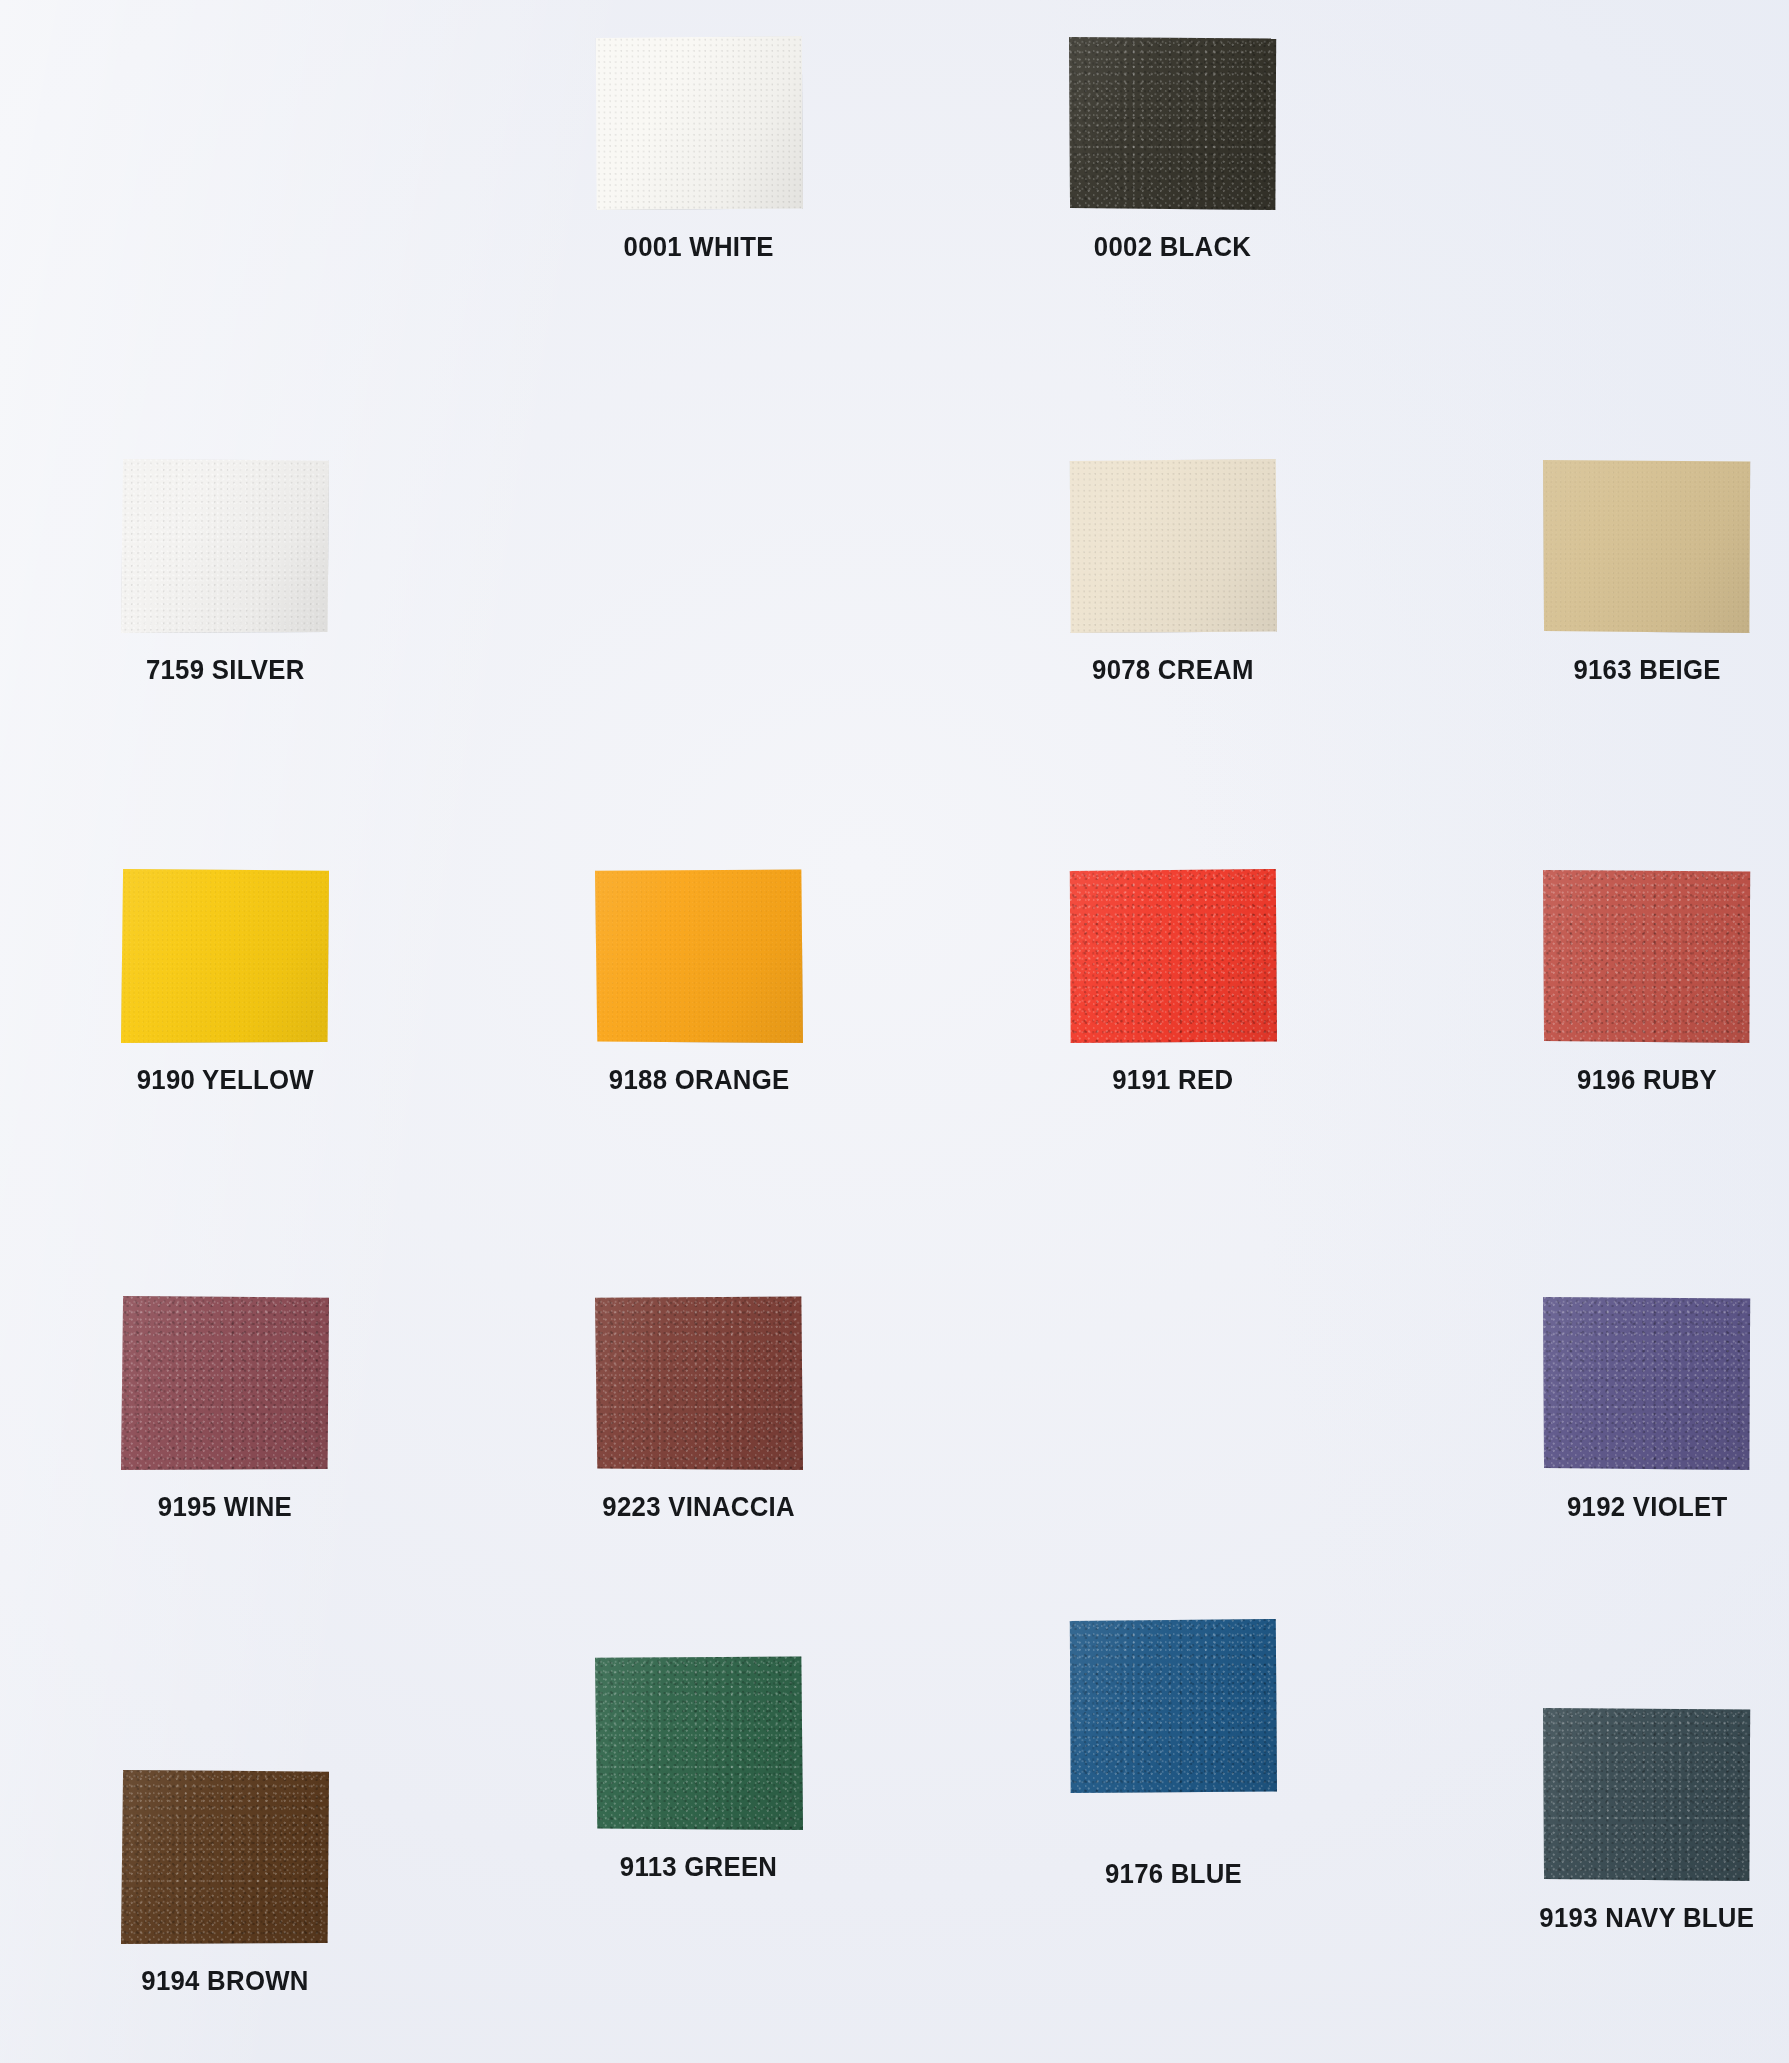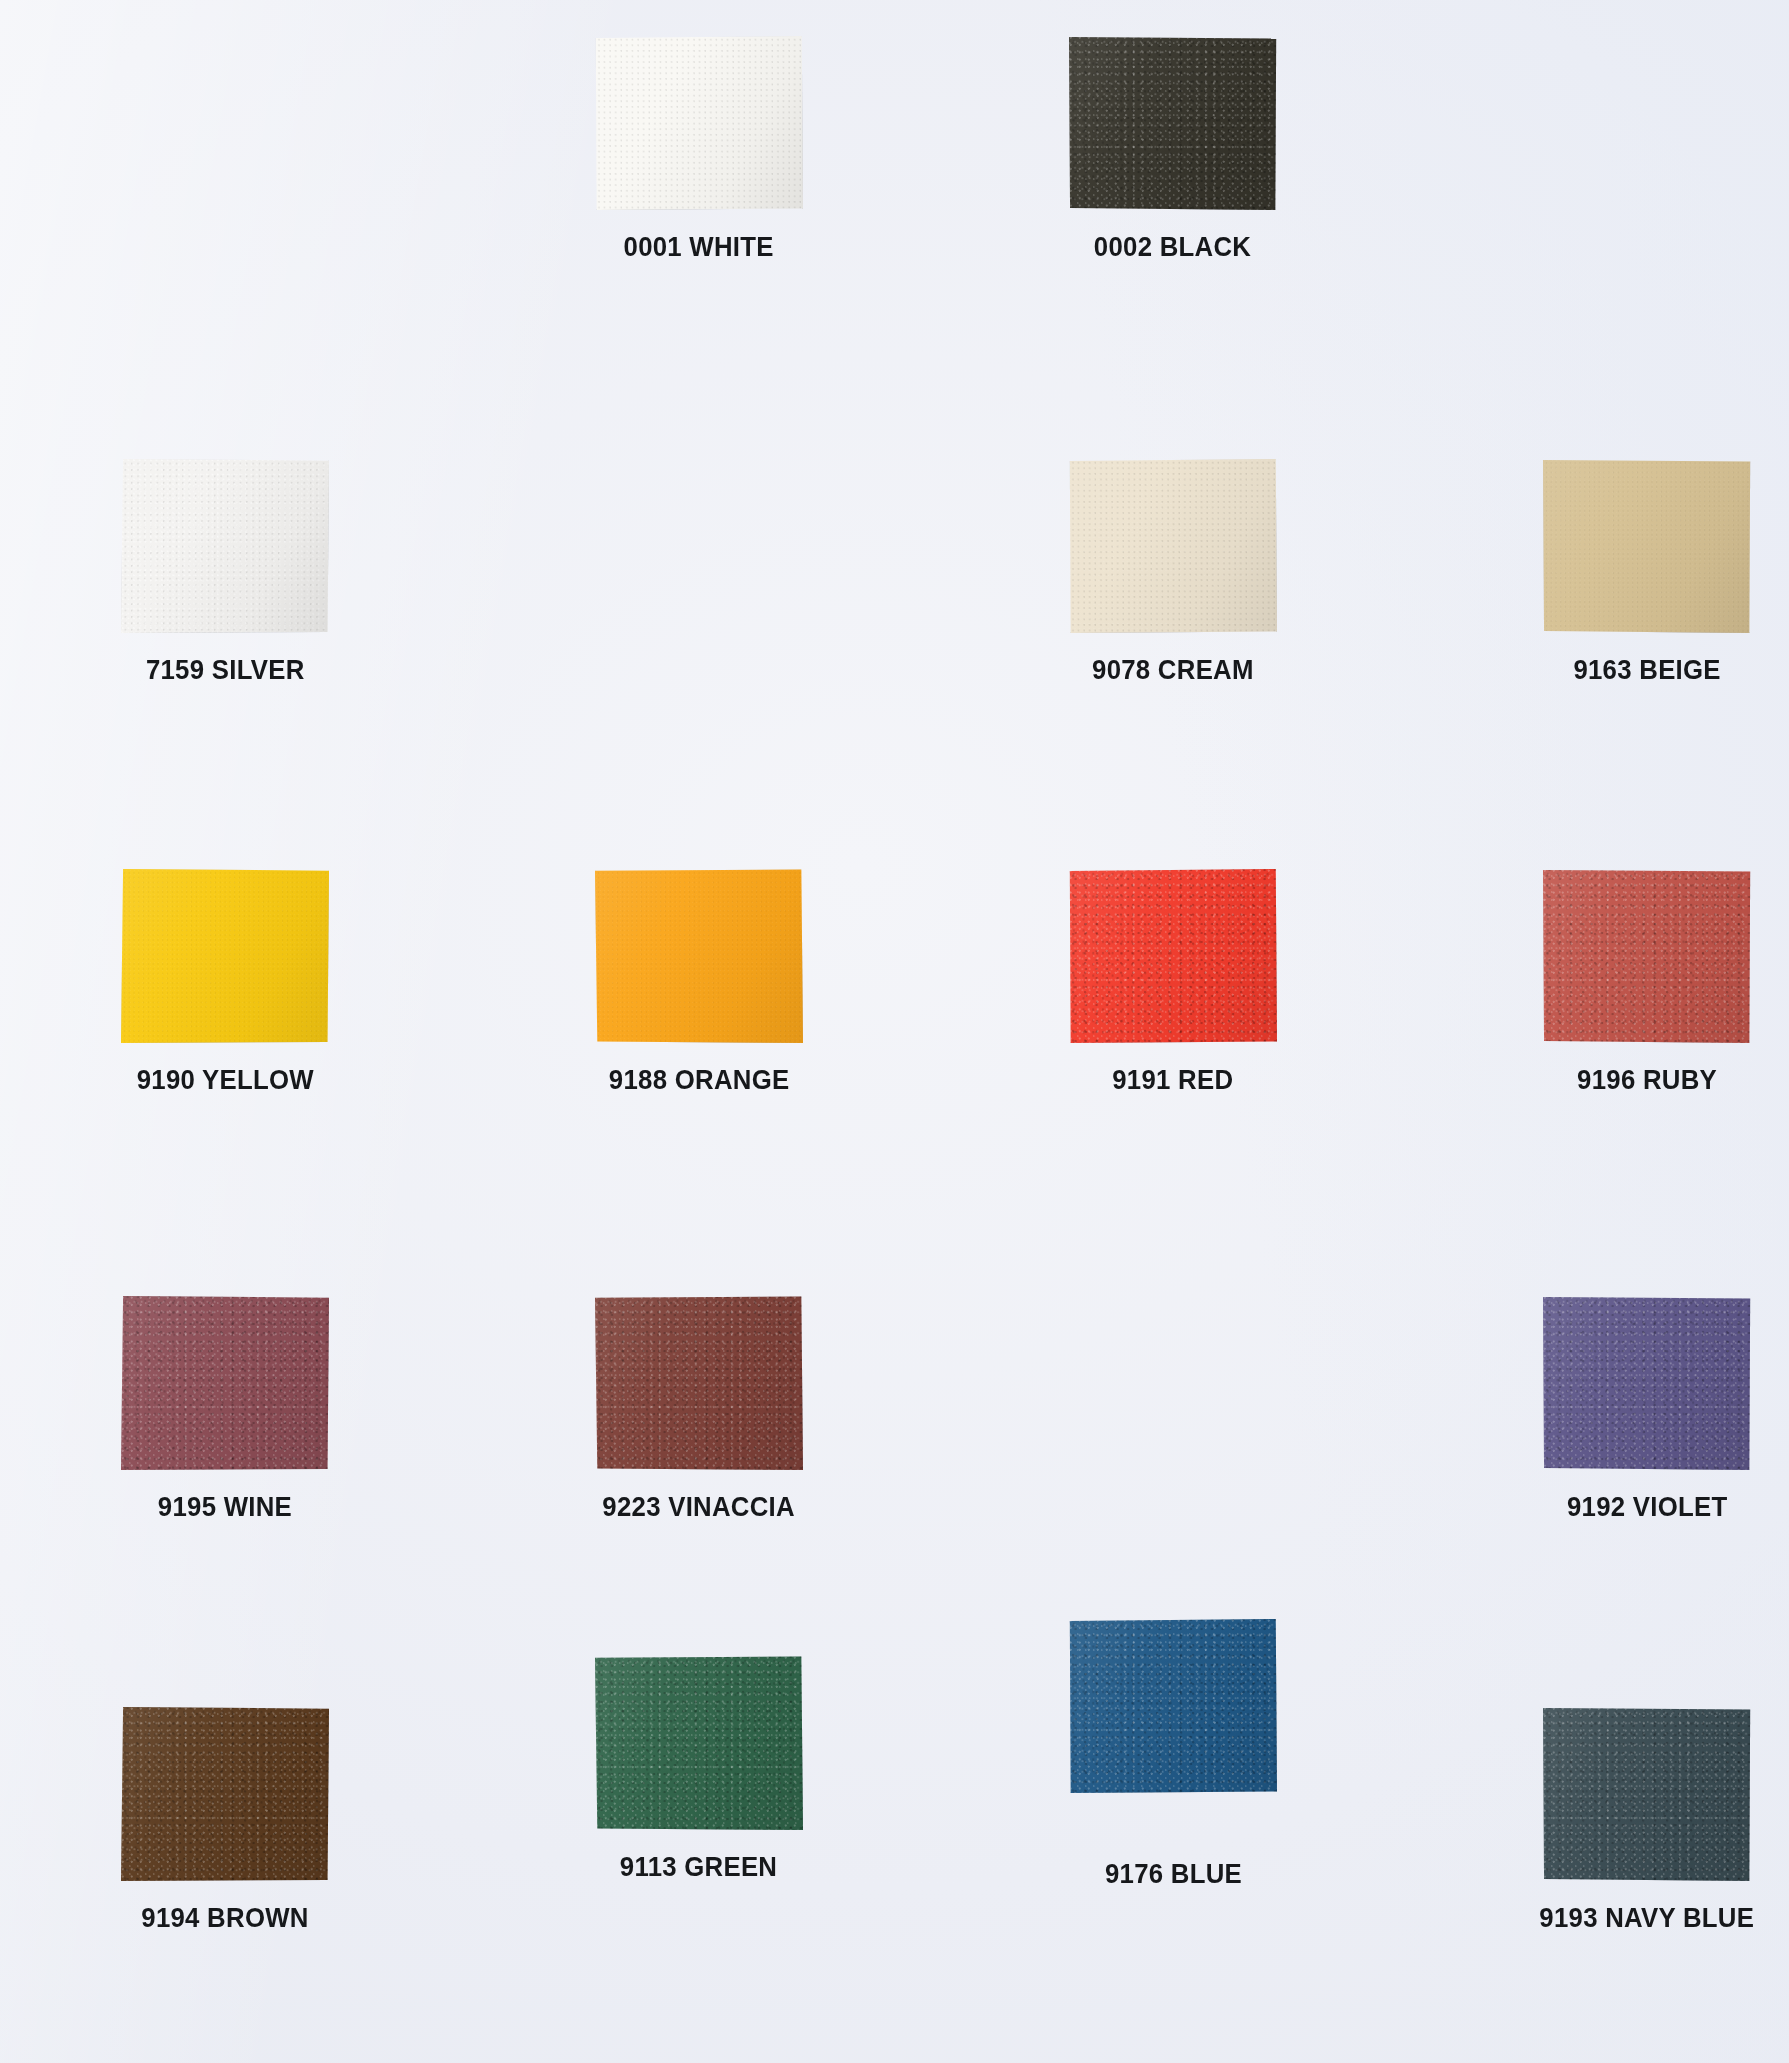--- a/index.html
+++ b/index.html
@@ -206,21 +206,21 @@
       </div>
       <div class="swatch-label">9223 VINACCIA</div>
     </div>
     <div class="swatch-cell" style="left: 1486px; top: 1296px;">
       <div class="swatch-chip cut-b" style="background: rgb(93, 86, 137);">
         <div class="grain grain-pebble"></div>
         <div class="sheen"></div>
       </div>
       <div class="swatch-label">9192 VIOLET</div>
     </div>
-    <div class="swatch-cell" style="left: 64px; top: 1707px;">
+    <div class="swatch-cell" style="left: 64px; top: 1770px;">
       <div class="swatch-chip cut-c" style="background: rgb(91, 58, 30);">
         <div class="grain grain-pebble"></div>
         <div class="sheen"></div>
       </div>
       <div class="swatch-label">9194 BROWN</div>
     </div>
     <div class="swatch-cell" style="left: 538px; top: 1656px;">
       <div class="swatch-chip cut-d" style="background: rgb(47, 100, 73);">
         <div class="grain grain-pebble"></div>
         <div class="sheen"></div>

